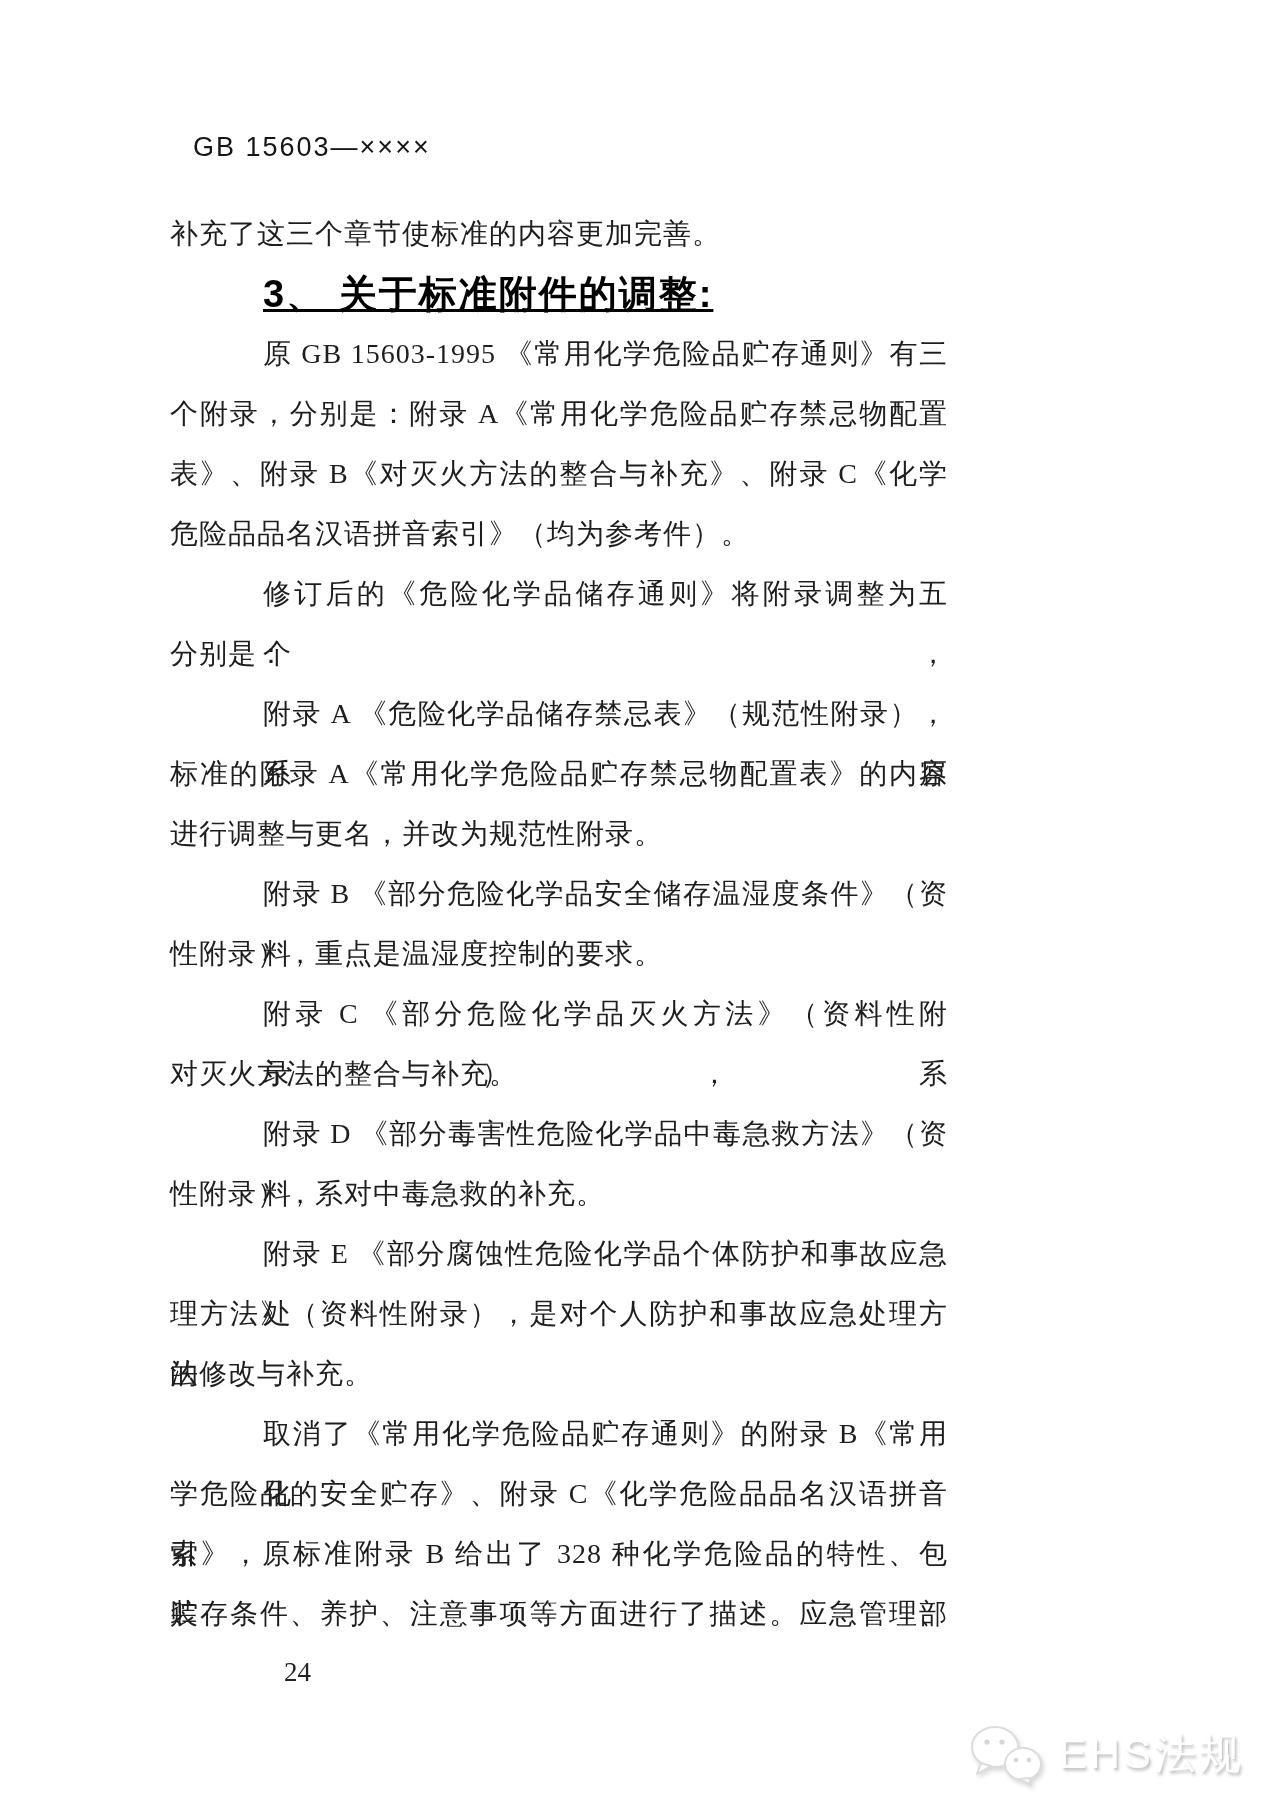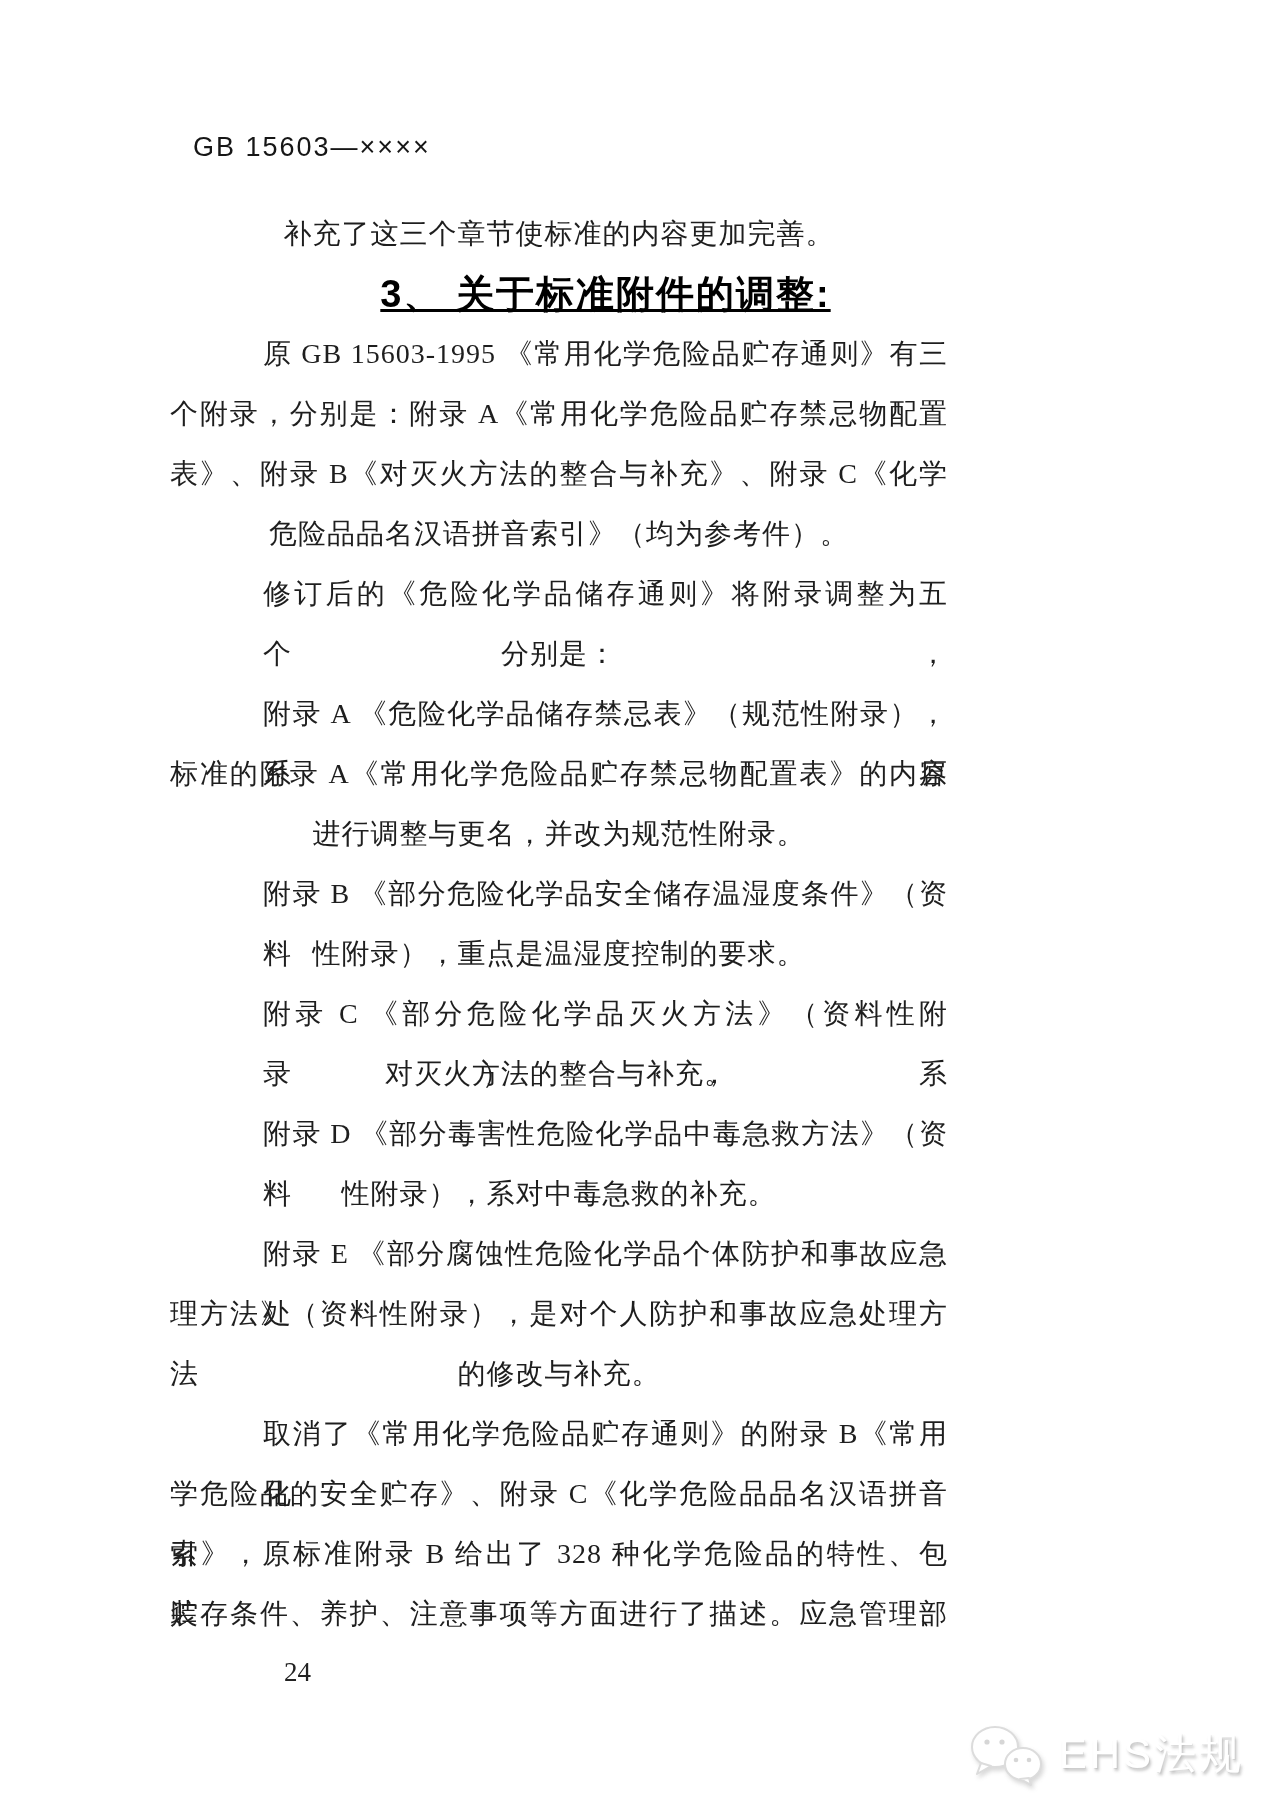--- a/index.html
+++ b/index.html
@@ -28,21 +28,21 @@
     left: 170px;
     top: 200px;
     width: 778px;
   }
   .line {
     height: 60px;
     line-height: 60px;
     font-size: 28px;
     letter-spacing: 1px;
     white-space: nowrap;
-    text-align: center;
+    text-align: left;
   }
   .line.justify {
     white-space: normal;
     text-align: justify;
     text-align-last: justify;
   }
   .line.indent { padding-left: 93px; }
   .line.heading {
     font-family: "Liberation Sans", sans-serif;
     font-weight: 700;

